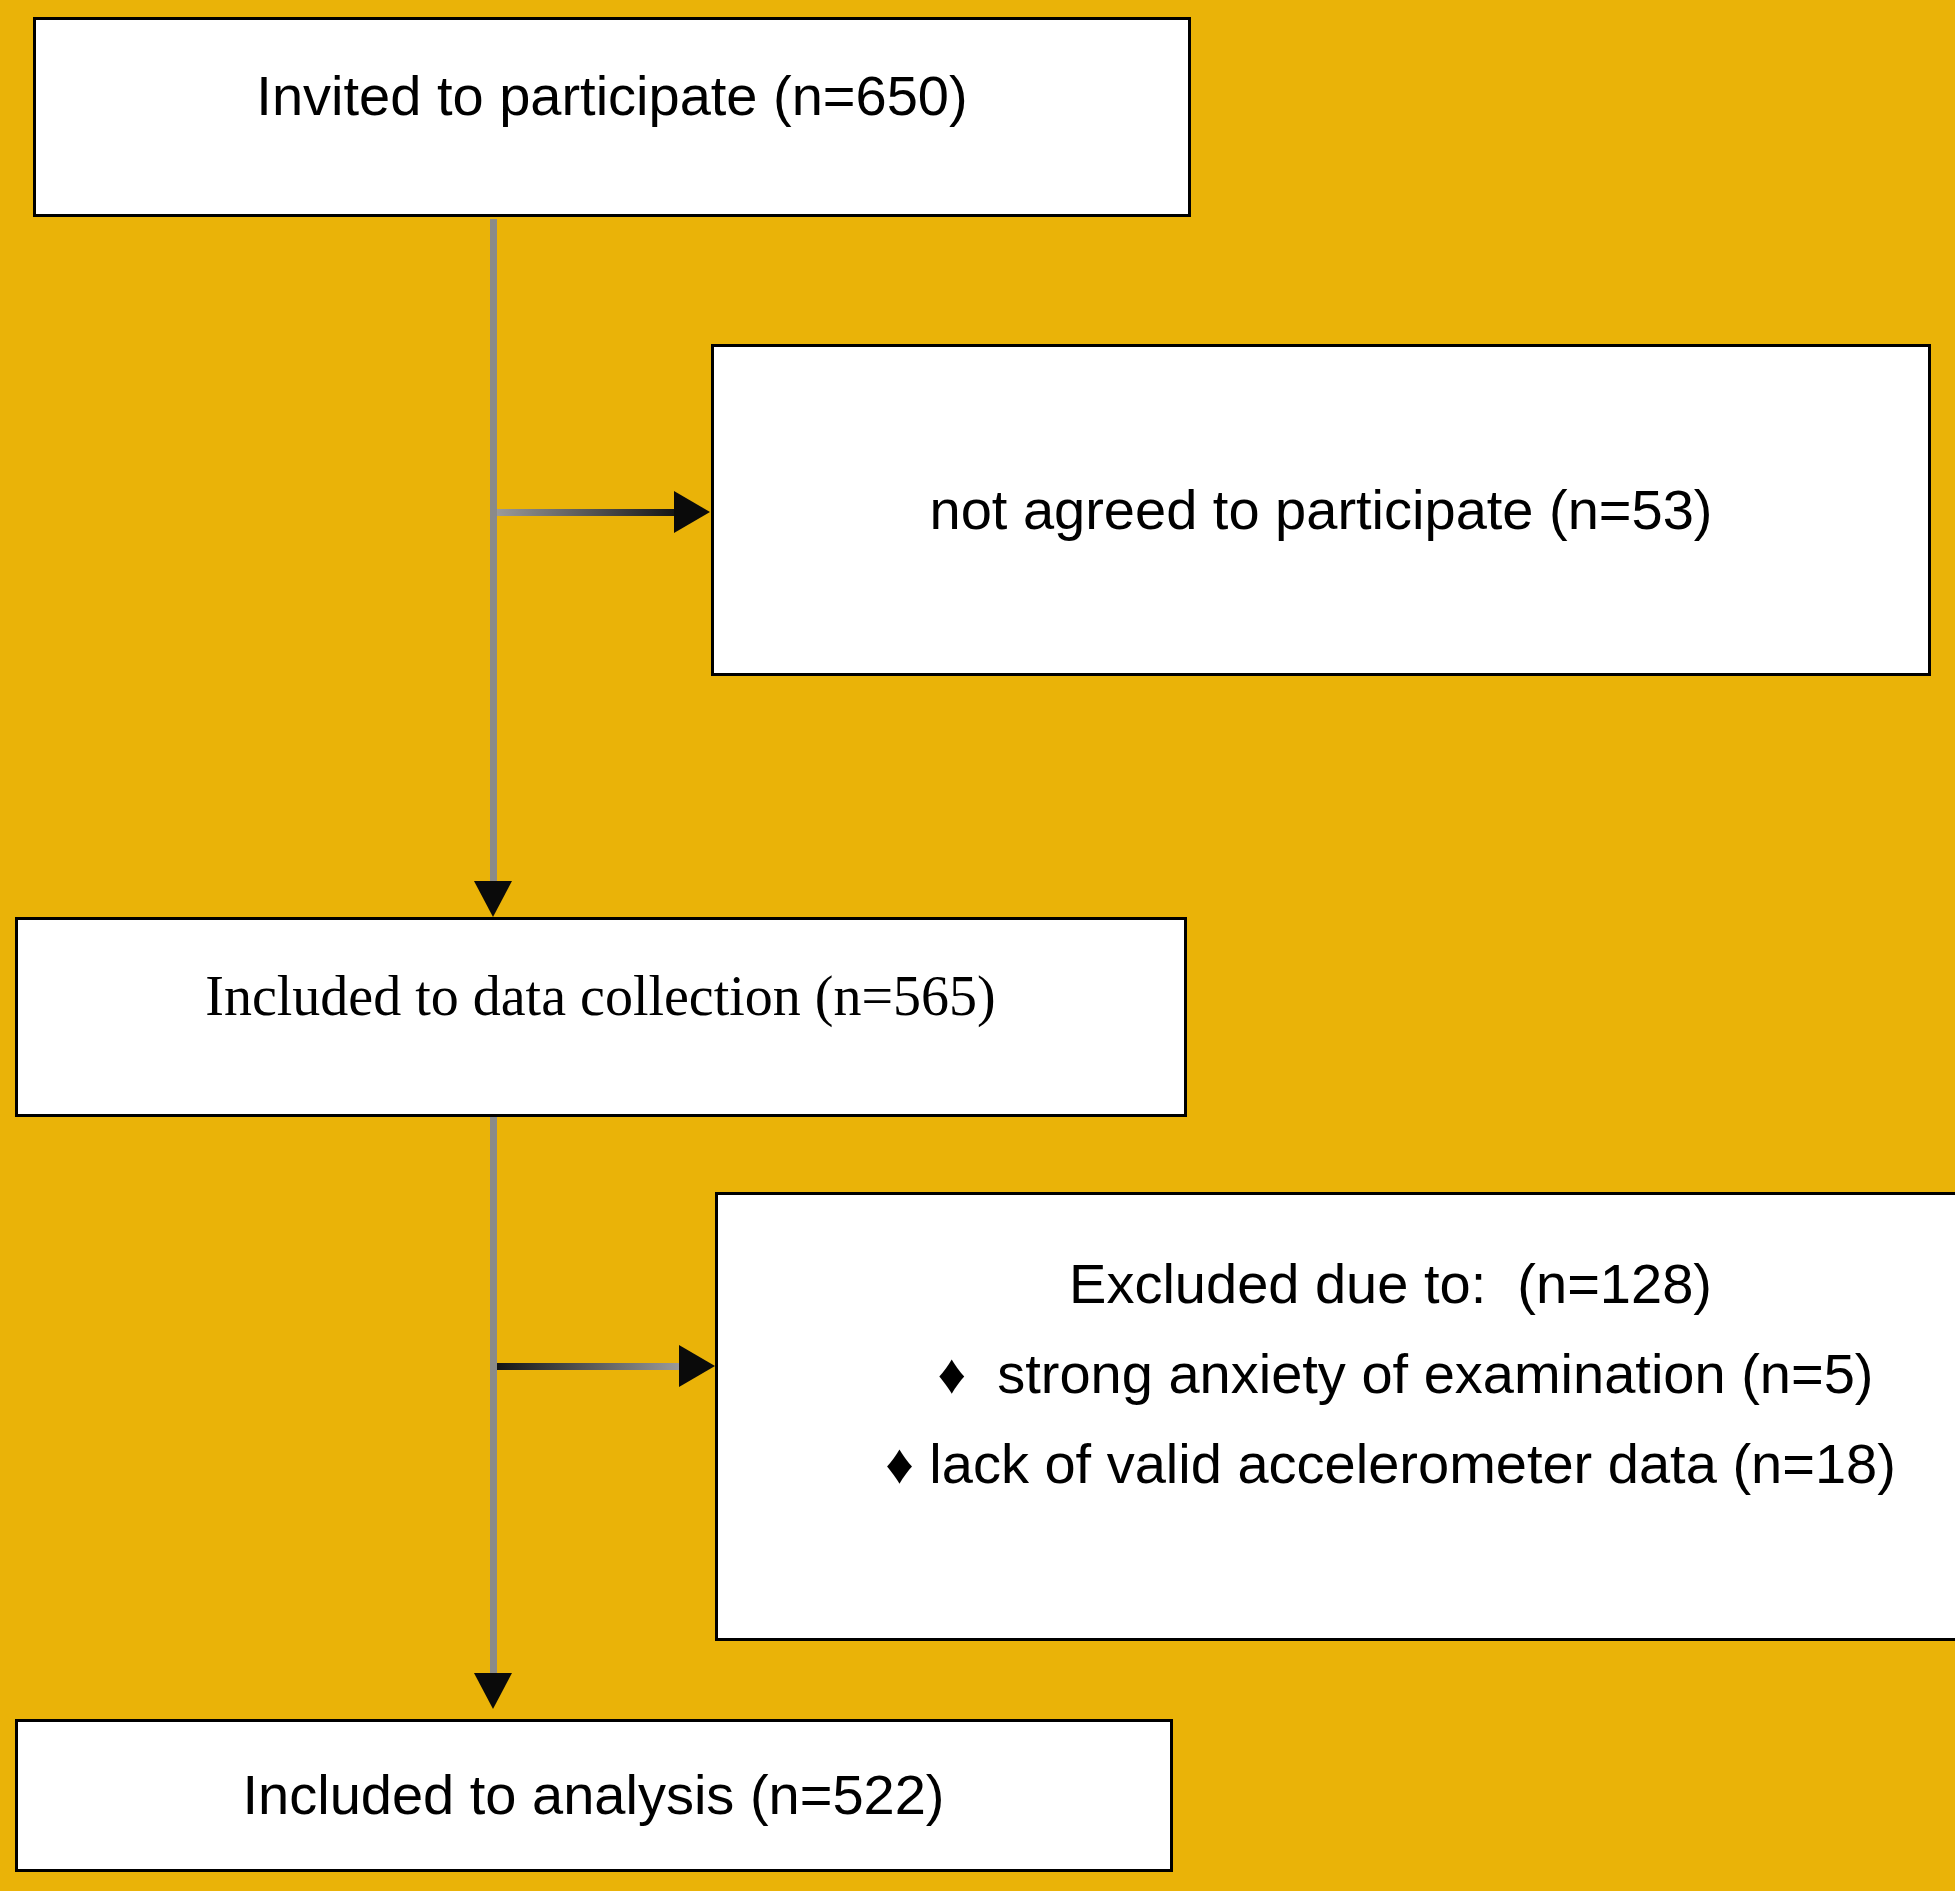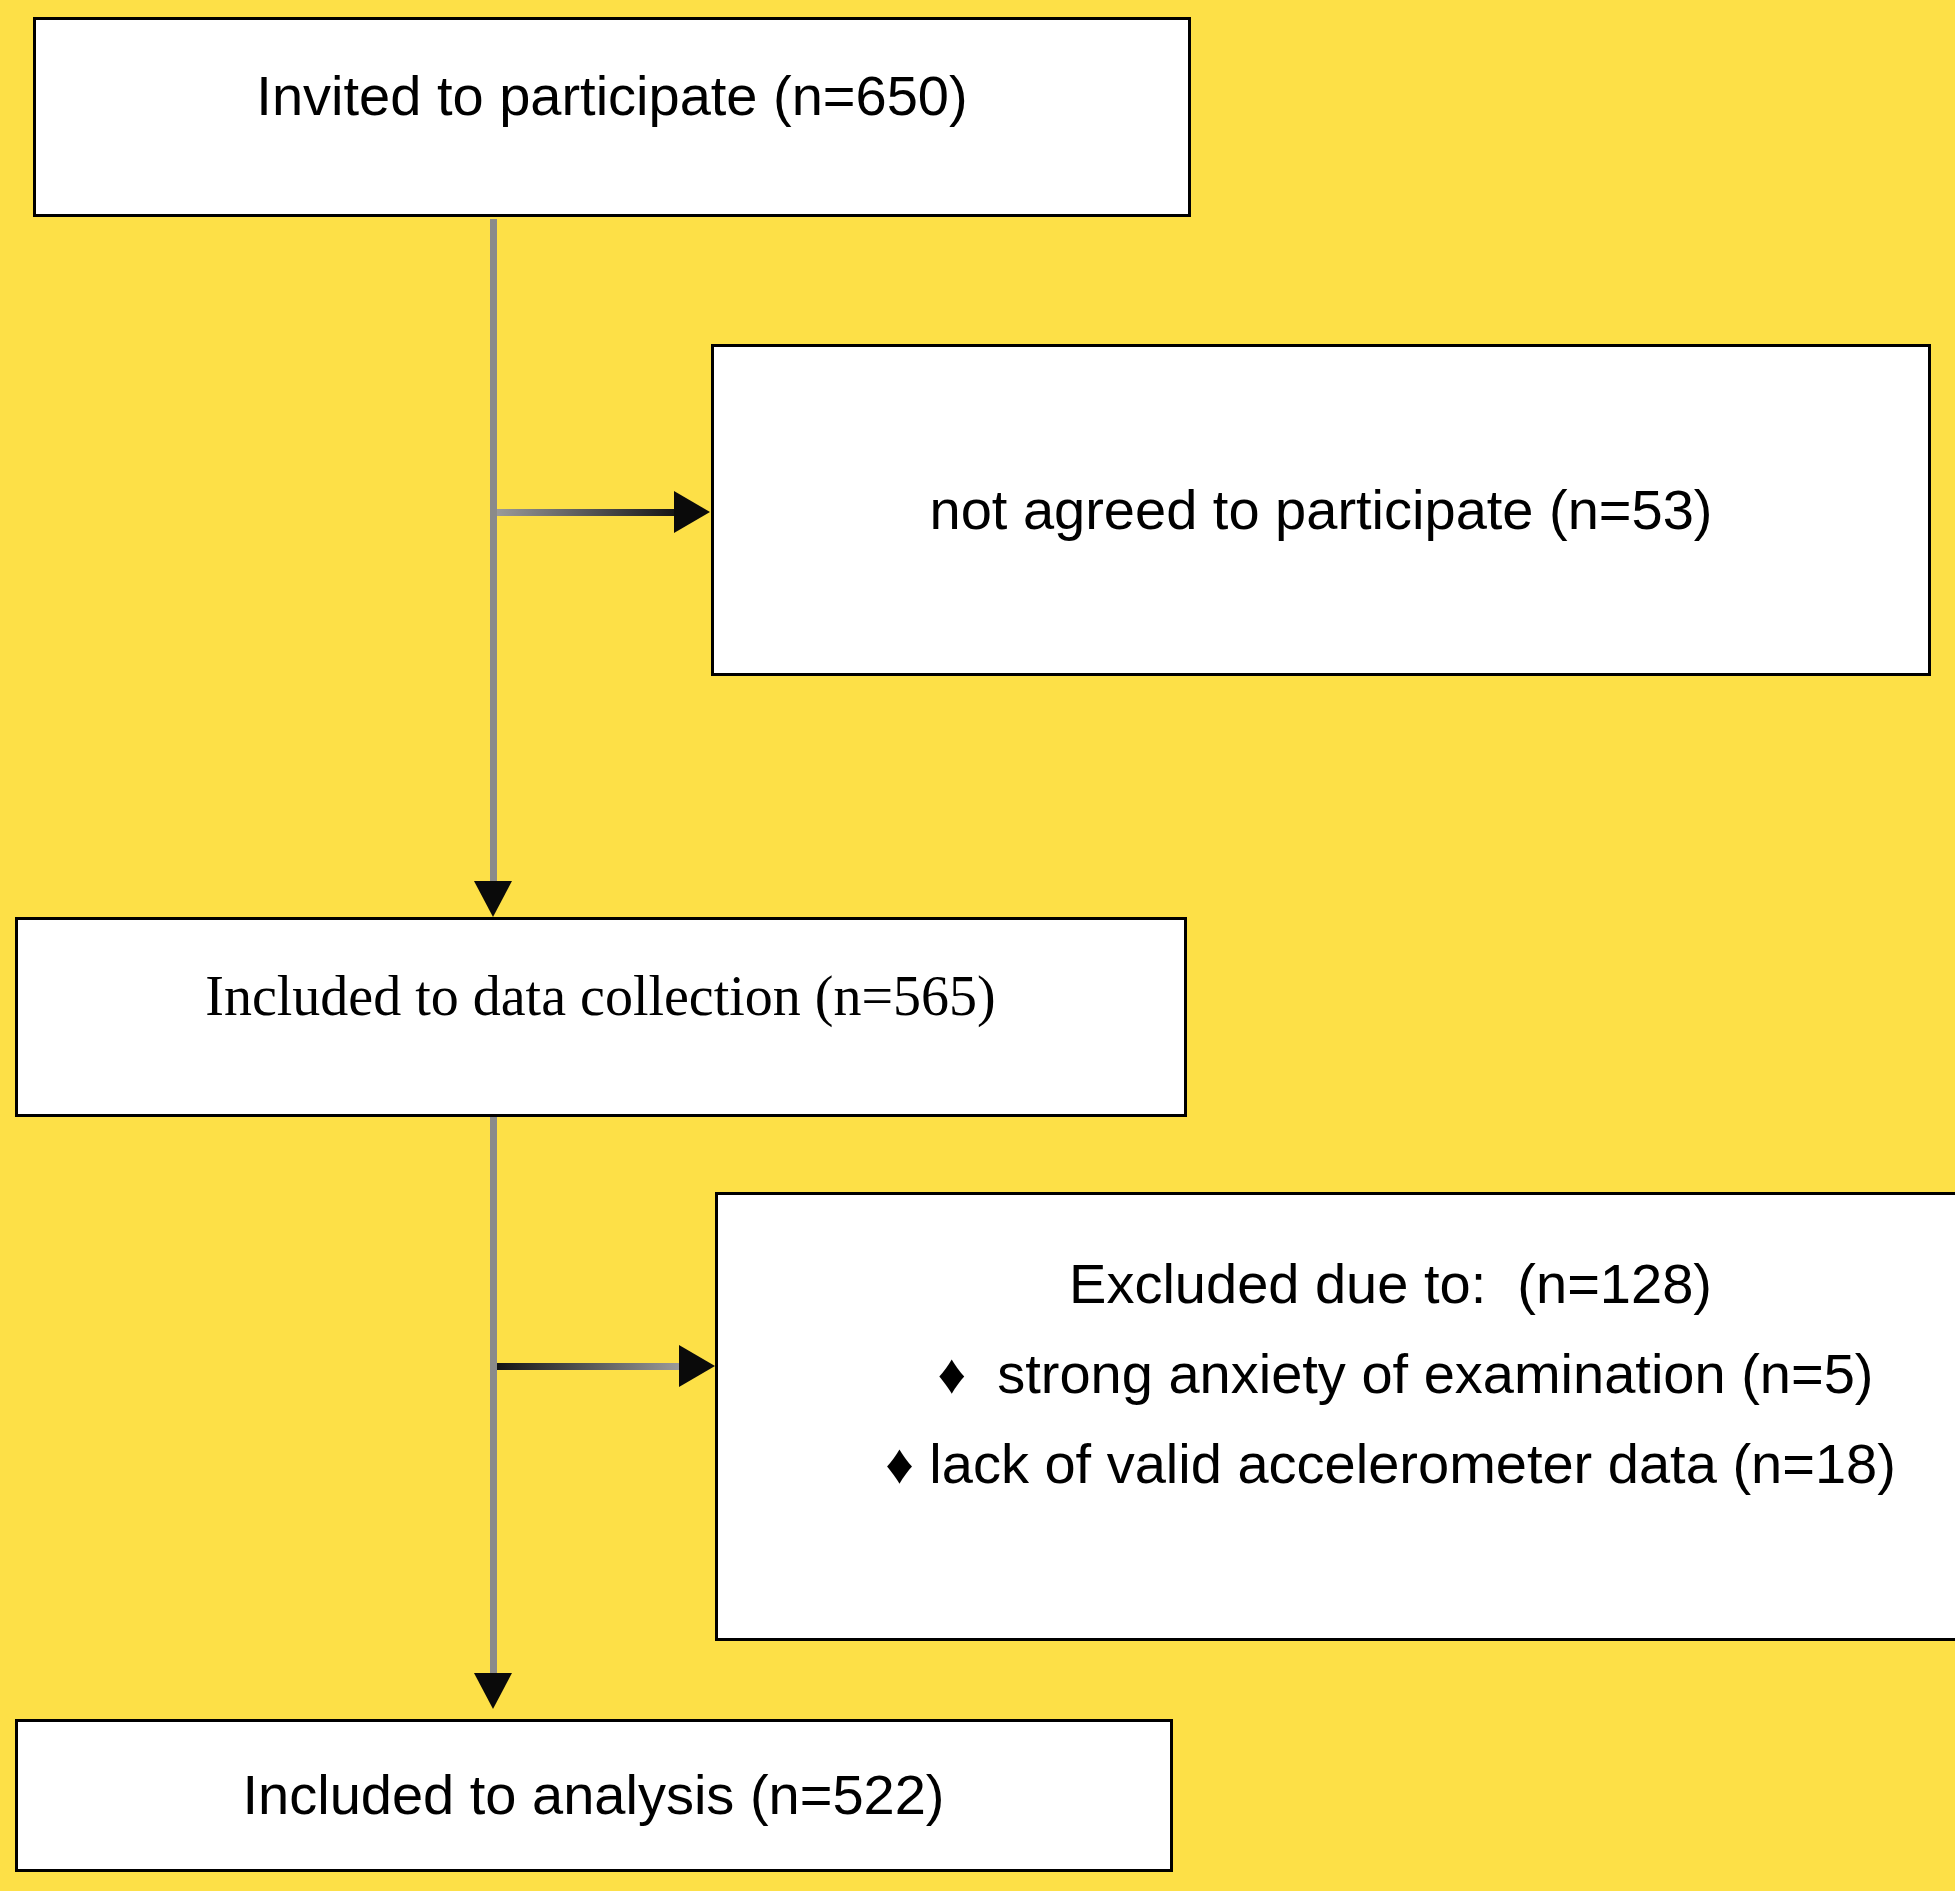--- a/index.html
+++ b/index.html
@@ -1,21 +1,21 @@
 <!DOCTYPE html>
 <html style="font-size:11.6px"><head>
 <meta charset="utf-8">
 <style>
   * { margin: 0; padding: 0; box-sizing: border-box; }
   html, body { background: #ffffff; }
   .canvas {
     position: relative;
     width: 1955px;
     height: 1892px;
-    background: #fde047;
+    background: #eab308;
     font-family: "Liberation Sans", "DejaVu Sans", sans-serif;
     color: #000000;
     overflow: hidden;
   }
   .box {
     position: absolute;
     border: 3.6px solid #000000;
     background: #ffffff;
     display: flex;
     align-items: center;

